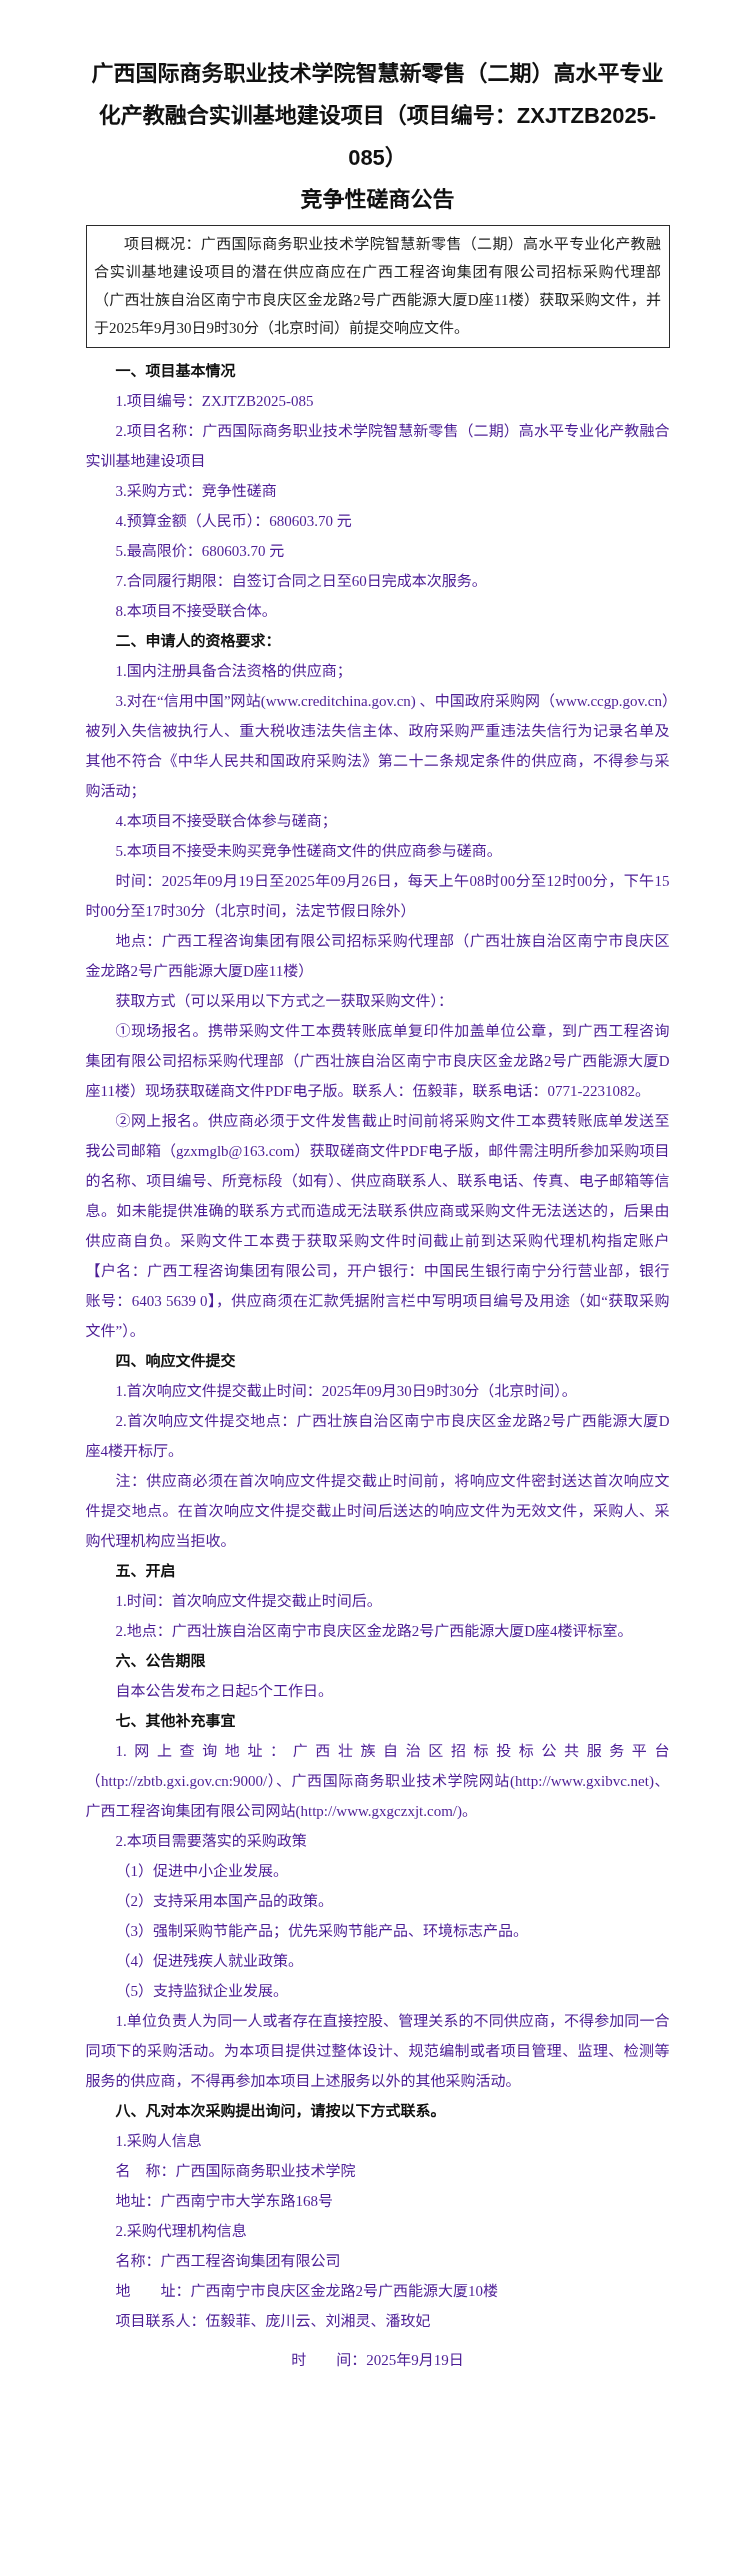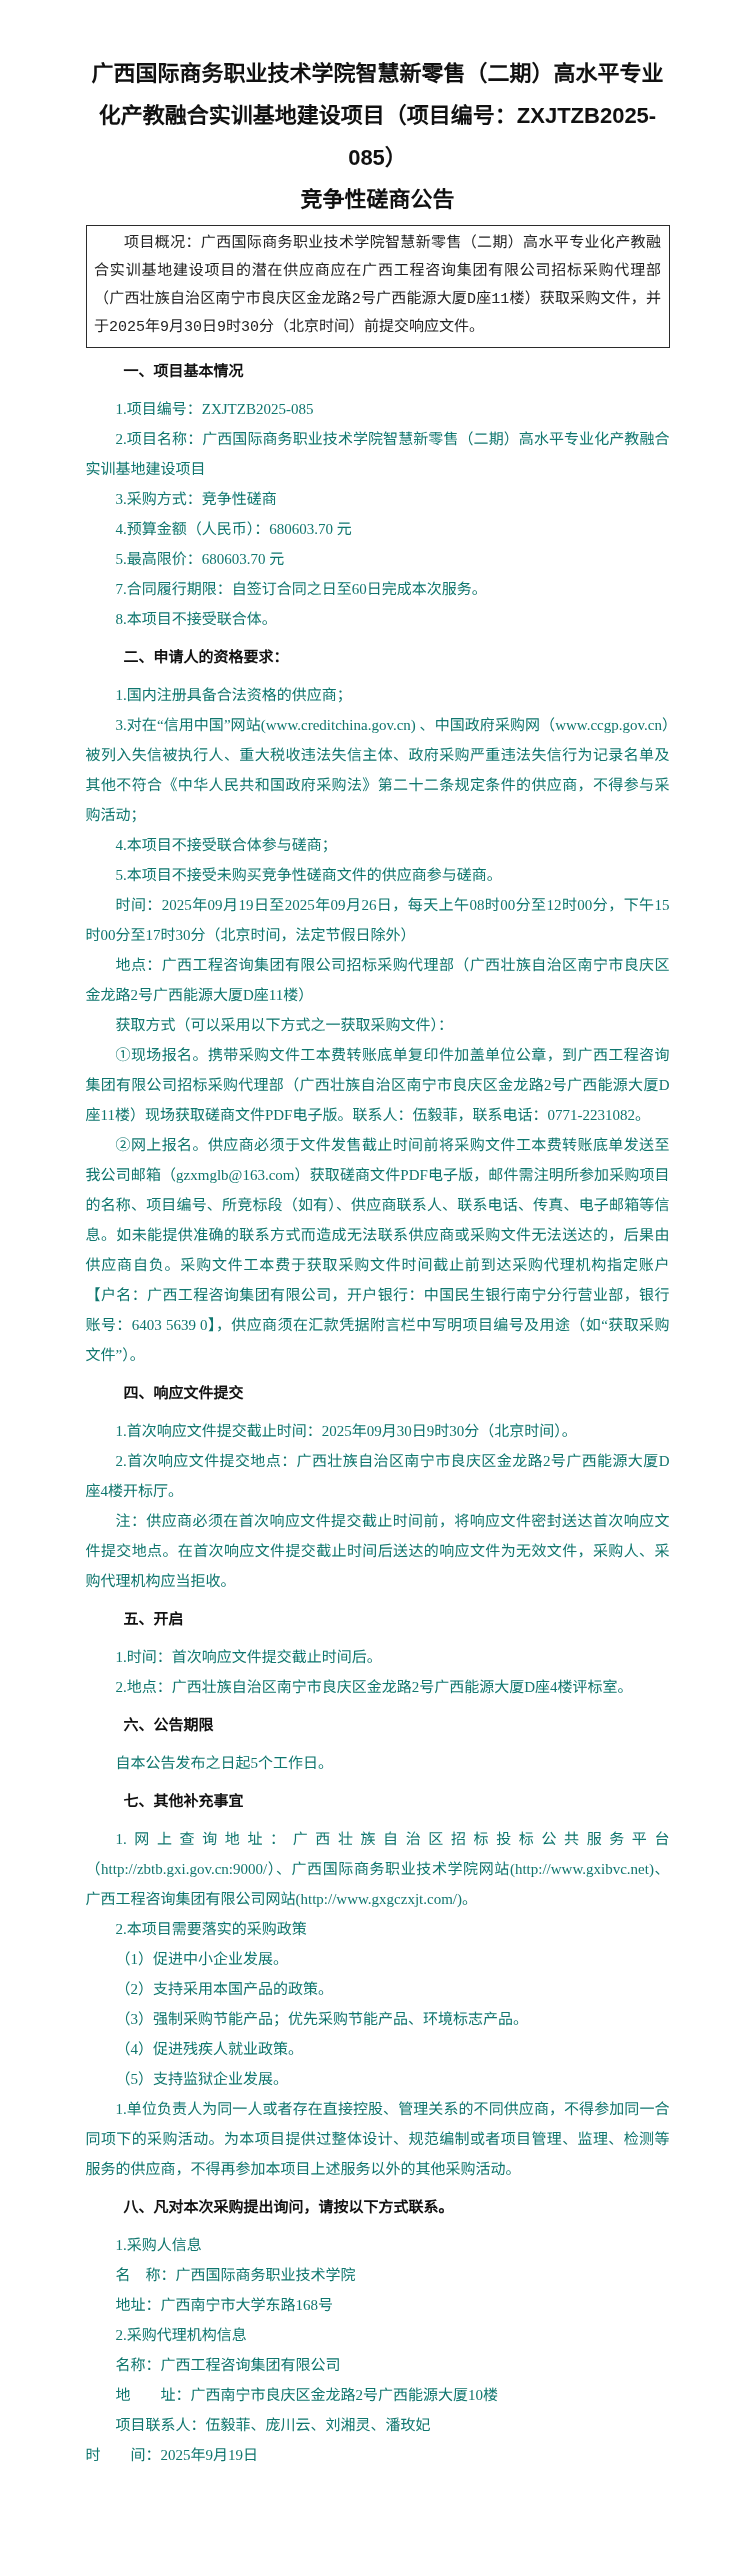--- a/index.html
+++ b/index.html
@@ -25,53 +25,53 @@
     font-family: "Liberation Sans", "DejaVu Sans", sans-serif;
     font-weight: 700;
     font-size: 22px;
     line-height: 42px;
     color: #111;
   }
   .overview-box {
     border: 1.9px solid #2b2b2b;
     margin-top: 3.8px;
     padding: 4.7px 7.6px;
-    font-family: Liberation Mono, monospace;
   }
   .overview-box p {
     margin: 0;
     font-size: 15px;
     line-height: 28px;
     text-indent: 2em;
     text-align: justify;
     color: #222;
   }
   .sections {
     margin-top: 7.6px;
   }
   .section h2 {
-    margin: 8px;
+    margin: 0;
     font-family: "Liberation Sans", "DejaVu Sans", sans-serif;
     font-weight: 700;
     font-size: 15px;
     line-height: 30px;
     text-indent: 2em;
     color: #111;
   }
   .section p {
     margin: 0;
     font-size: 15px;
     line-height: 30px;
     text-indent: 2em;
     text-align: justify;
-    color: #0f766e;
+    color: #4c1d95;
   }
   .section p.flush {
     text-indent: 0;
-    text-align: left;
+    text-align: center;
+    margin-top: 9px;
   }
 </style>
 </head>
 <body>
 
 <div class="page">
   <h1 class="title">
     <span>广西国际商务职业技术学院智慧新零售（二期）高水平专业</span><br>
     <span>化产教融合实训基地建设项目（项目编号：ZXJTZB2025-085）</span><br>
     <span>竞争性磋商公告</span>

